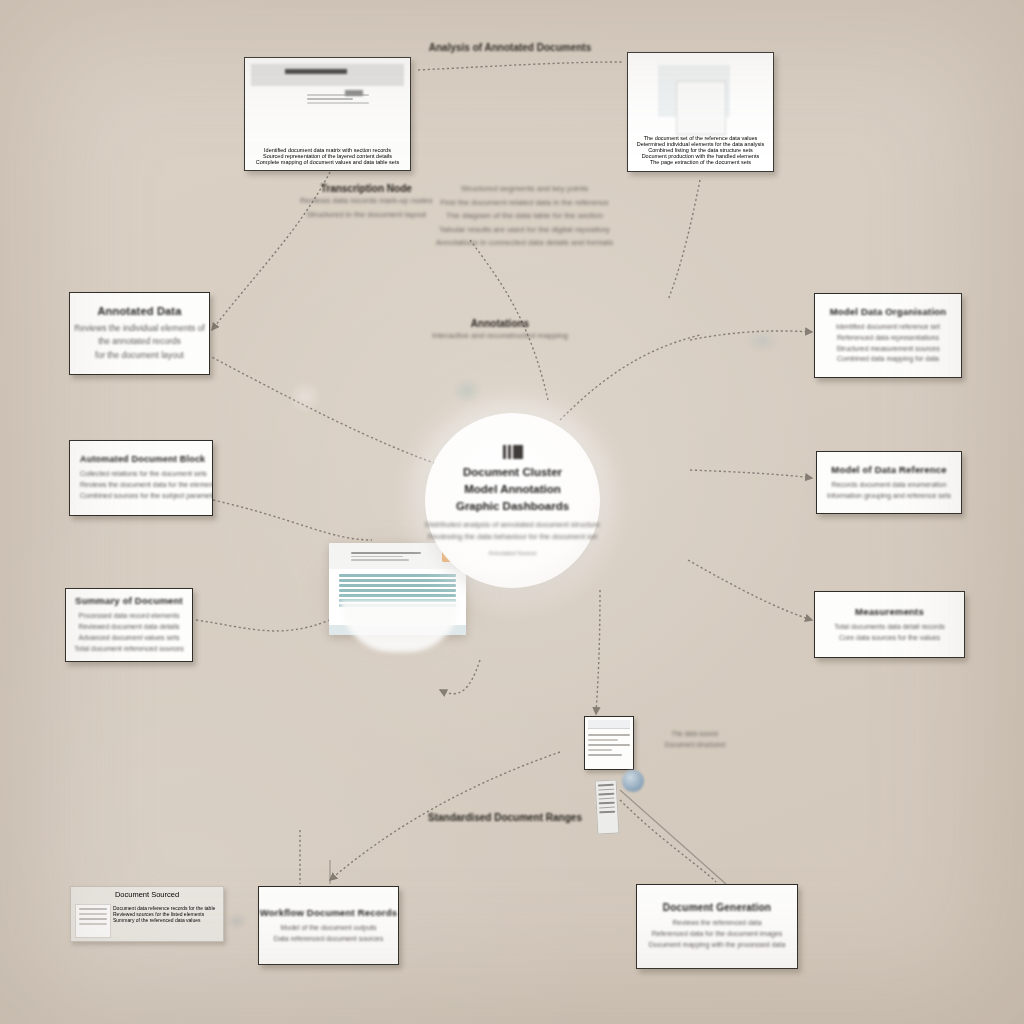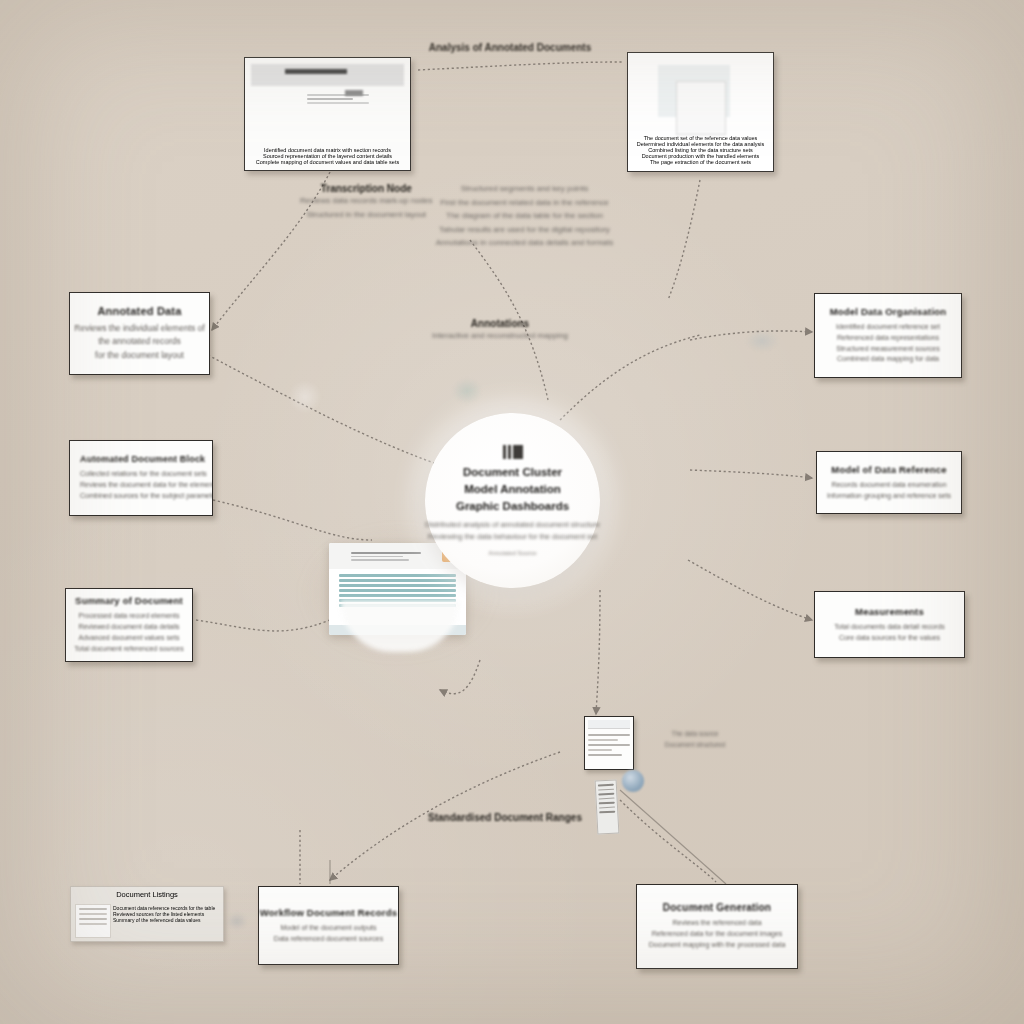--- a/index.html
+++ b/index.html
@@ -230,21 +230,21 @@
   <div class="ln" style="font-size:7px;">Information grouping and reference sets</div>
 </div>
 
 <div class="node" style="left:814px;top:591px;width:151px;height:67px;">
   <div class="ttl" style="font-size:9.5px;">Measurements</div>
   <div class="ln" style="font-size:7px;">Total documents data detail records</div>
   <div class="ln" style="font-size:7px;">Core data sources for the values</div>
 </div>
 
 <div style="position:absolute;left:70px;top:886px;width:152px;height:54px;background:#e9e6e1;border:1px solid #c8c2ba;box-shadow:2px 3px 4px rgba(90,78,66,.25);overflow:hidden;">
-  <div class="ttl" style="font-size:7.5px;text-align:center;margin:3px 0 2px;">Document Listings</div>
+  <div class="ttl" style="font-size:7.5px;text-align:center;margin:3px 0 2px;">Document Sourced</div>
   <div style="position:absolute;left:4px;top:17px;width:34px;height:32px;background:#fafafa;border:.5px solid #d8d4ce;">
     <div class="line-stripe" style="margin:3px 3px;background:#c3c0bc;"></div>
     <div class="line-stripe" style="margin:3px 3px;background:#cfccc8;"></div>
     <div class="line-stripe" style="margin:3px 3px;background:#c3c0bc;"></div>
     <div class="line-stripe" style="margin:3px 3px;background:#cfccc8;"></div>
   </div>
   <div style="position:absolute;left:42px;top:18px;right:5px;">
     <div class="ln" style="font-size:5px;">Document data reference records for the table</div>
     <div class="ln" style="font-size:5px;">Reviewed sources for the listed elements</div>
     <div class="ln" style="font-size:5px;">Summary of the referenced data values</div>

